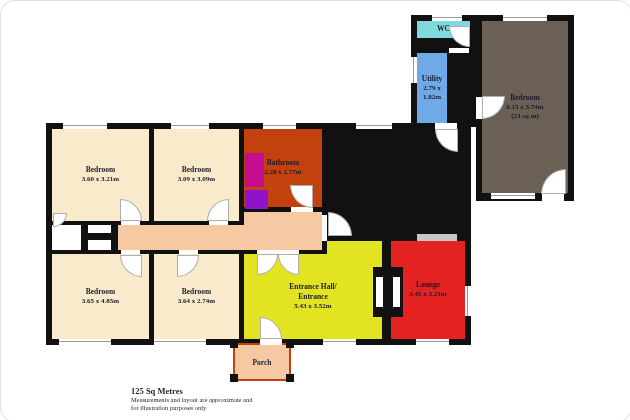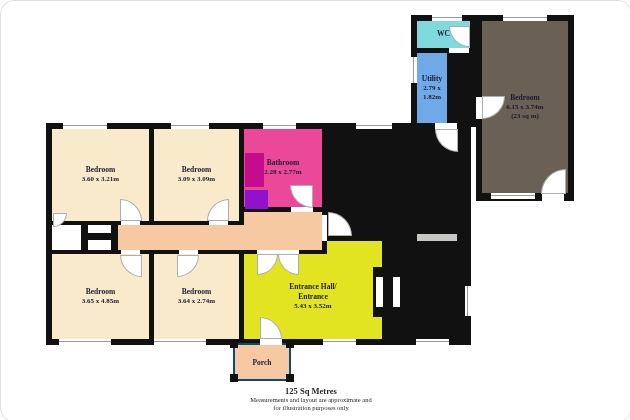--- a/index.html
+++ b/index.html
@@ -14,45 +14,45 @@
   .win-h{position:absolute;height:6px;background:linear-gradient(to bottom,#fff 38%,#9a9a9a 38%,#9a9a9a 58%,#fff 58%);}
   .win-v{position:absolute;width:6px;background:linear-gradient(to right,#fff 38%,#9a9a9a 38%,#9a9a9a 58%,#fff 58%);}
   .door{position:absolute;background:#fff;border:1px solid #aeaeae;box-sizing:border-box;}
   .d-tl{border-radius:100% 0 0 0;}
   .d-tr{border-radius:0 100% 0 0;}
   .d-br{border-radius:0 0 100% 0;}
   .d-bl{border-radius:0 0 0 100%;}
   .gap{position:absolute;background:#fff;}
   .blk{position:absolute;background:#111;}
   .fix{position:absolute;}
-  .porch{position:absolute;border:2px solid #0c4a6e;box-sizing:border-box;display:flex;
+  .porch{position:absolute;border:2px solid #c2410c;box-sizing:border-box;display:flex;
          align-items:center;justify-content:center;font-weight:bold;font-size:7.5px;color:#1b1b2f;}
   .corner{position:absolute;width:8px;height:8px;background:#111;}
-  .footer{position:absolute;left:130px;top:385px;width:360px;text-align:center;color:#2a2a2a;}
+  .footer{position:absolute;left:130px;top:385px;width:360px;text-align:left;color:#2a2a2a;}
   .footer .area{font-size:8.5px;font-weight:bold;}
   .footer .disc{font-size:6.5px;line-height:1.3;}
 </style>
 </head>
 <body>
 
 <div class="page">
 
   <div class="bk" style="left:45px;top:122px;width:425px;height:222px"></div>
   <div class="bk" style="left:410px;top:14px;width:65px;height:112px"></div>
   <div class="bk" style="left:475px;top:14px;width:98px;height:186px"></div>
 
   <div class="room" style="left: 51px; top: 128px; width: 97px; height: 92px; background: rgb(248, 234, 203);">
     <span class="nm">Bedroom</span>
     <span class="dm">3.60 x 3.21m</span>
   </div>
   <div class="room" style="left: 153px; top: 128px; width: 85px; height: 92px; background: rgb(248, 234, 203);">
     <span class="nm">Bedroom</span>
     <span class="dm">3.09 x 3.09m</span>
   </div>
-  <div class="room" style="left: 243px; top: 128px; width: 78px; height: 78px; background: #ec4899;">
+  <div class="room" style="left: 243px; top: 128px; width: 78px; height: 78px; background: #c2410c;">
     <span class="nm">Bathroom</span>
     <span class="dm">2.28 x 2.77m</span>
   </div>
 
   <div class="abs" style="left: 117px; top: 224px; width: 126px; height: 25px; background: rgb(246, 201, 163);"></div>
   <div class="abs" style="left: 243px; top: 211px; width: 78px; height: 38px; background: rgb(246, 201, 163);"></div>
 
   <div class="gap" style="left:51px;top:224px;width:66px;height:25px"></div>
   <div class="blk" style="left:80px;top:222px;width:7px;height:27px"></div>
   <div class="blk" style="left:110px;top:222px;width:7px;height:27px"></div>
@@ -67,30 +67,34 @@
     <span class="dm">3.64 x 2.74m</span>
   </div>
 
   <div class="abs" style="left: 326px; top: 240px; width: 55px; height: 13px; background: rgb(226, 227, 33);"></div>
   <div class="room" style="left: 243px; top: 253px; width: 138px; height: 85px; background: rgb(226, 227, 33);">
     <span class="nm">Entrance Hall/</span>
     <span class="nm">Entrance</span>
     <span class="dm">5.43 x 3.52m</span>
   </div>
 
+  <div class="room" style="left: 390px; top: 240px; width: 74px; height: 98px; background: rgb(227, 34, 33);">
+    <span class="nm">Lounge</span>
+    <span class="dm">3.45 x 3.21m</span>
+  </div>
   <div class="abs" style="left: 416px; top: 233px; width: 40px; height: 7px; background: rgb(200, 199, 195);"></div>
 
   <div class="blk" style="left:372px;top:266px;width:30px;height:50px"></div>
   <div class="gap" style="left:375px;top:276px;width:7px;height:30px"></div>
   <div class="gap" style="left:392px;top:276px;width:7px;height:30px"></div>
 
   <div class="fix" style="left: 244px; top: 152px; width: 19px; height: 34px; background: rgb(196, 13, 142);"></div>
   <div class="fix" style="left: 244px; top: 189px; width: 23px; height: 19px; background: rgb(144, 19, 203);"></div>
 
-  <div class="room" style="left: 416px; top: 20px; width: 53px; height: 27px; background: rgb(127, 217, 221);">
+  <div class="room" style="left: 416px; top: 20px; width: 53px; height: 17px; background: rgb(127, 217, 221);">
     <span class="nm">WC</span>
   </div>
   <div class="room" style="left: 416px; top: 52px; width: 30px; height: 70px; background: rgb(112, 169, 232);">
     <span class="nm">Utility</span>
     <span class="dm">2.79 x 1.82m</span>
   </div>
   <div class="room" style="left: 481px; top: 20px; width: 86px; height: 172px; background: rgb(107, 96, 85);">
     <span class="nm">Bedroom</span>
     <span class="dm">6.15 x 3.74m</span>
     <span class="dm">(23 sq m)</span>

